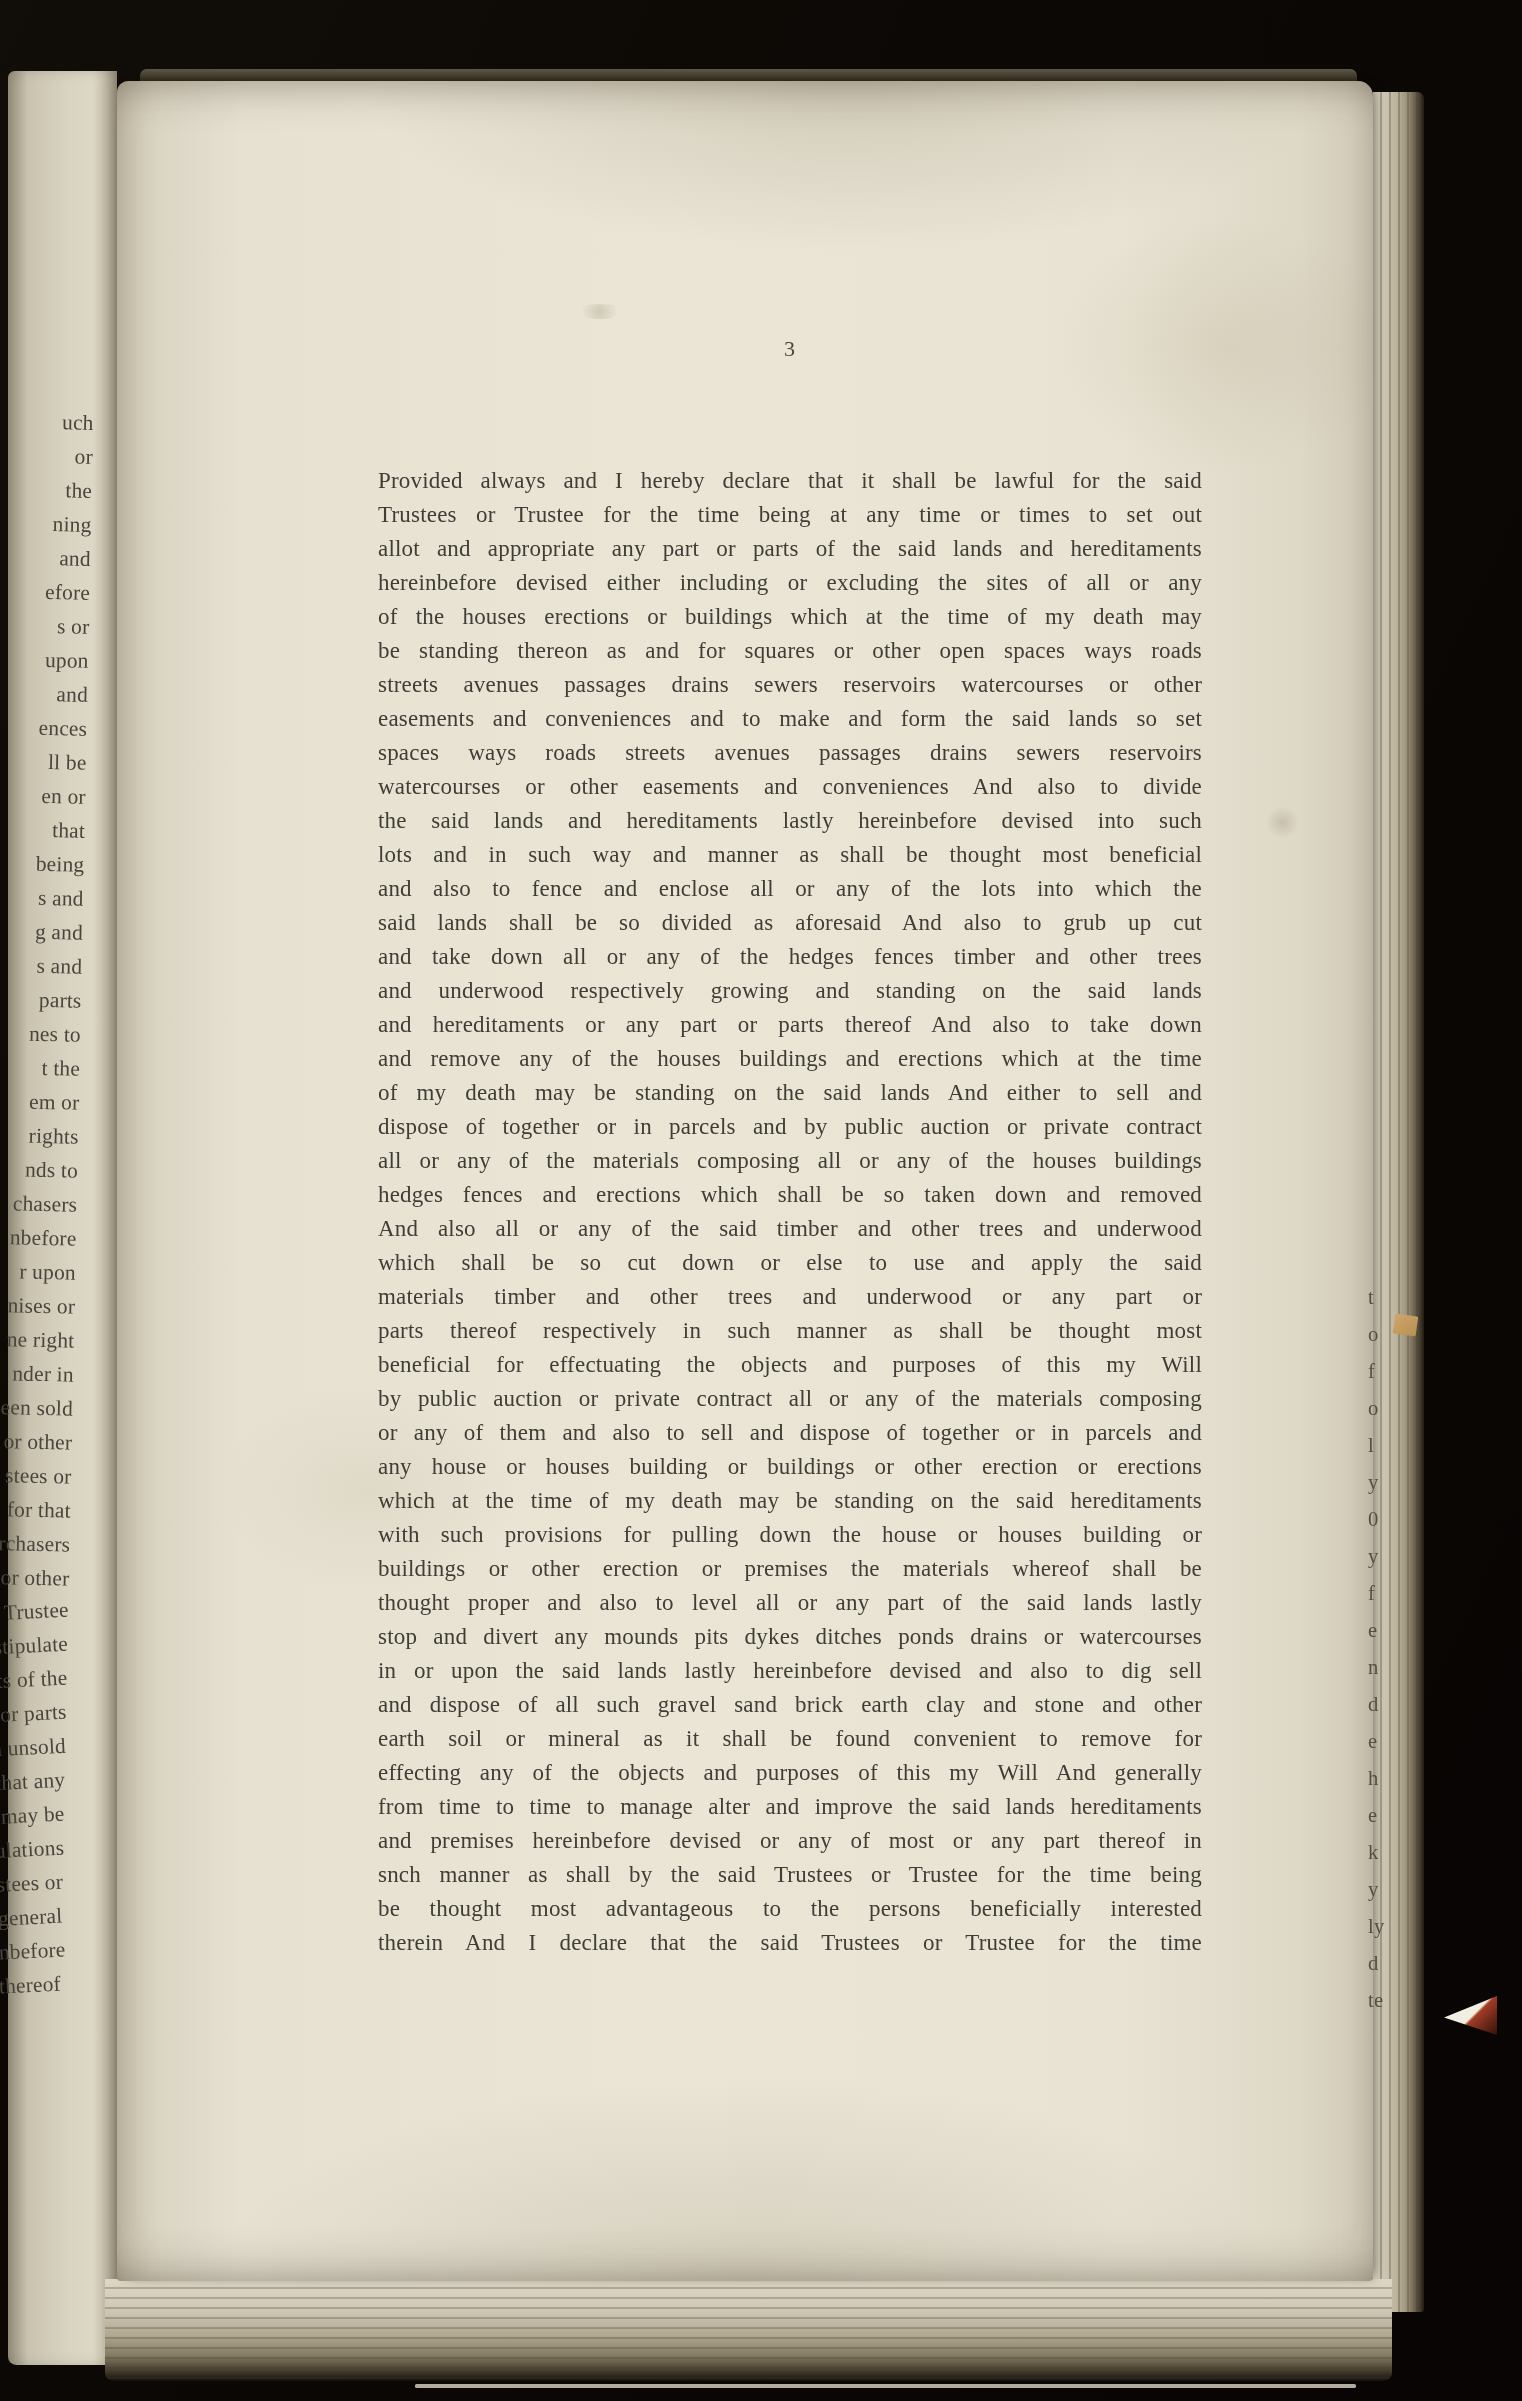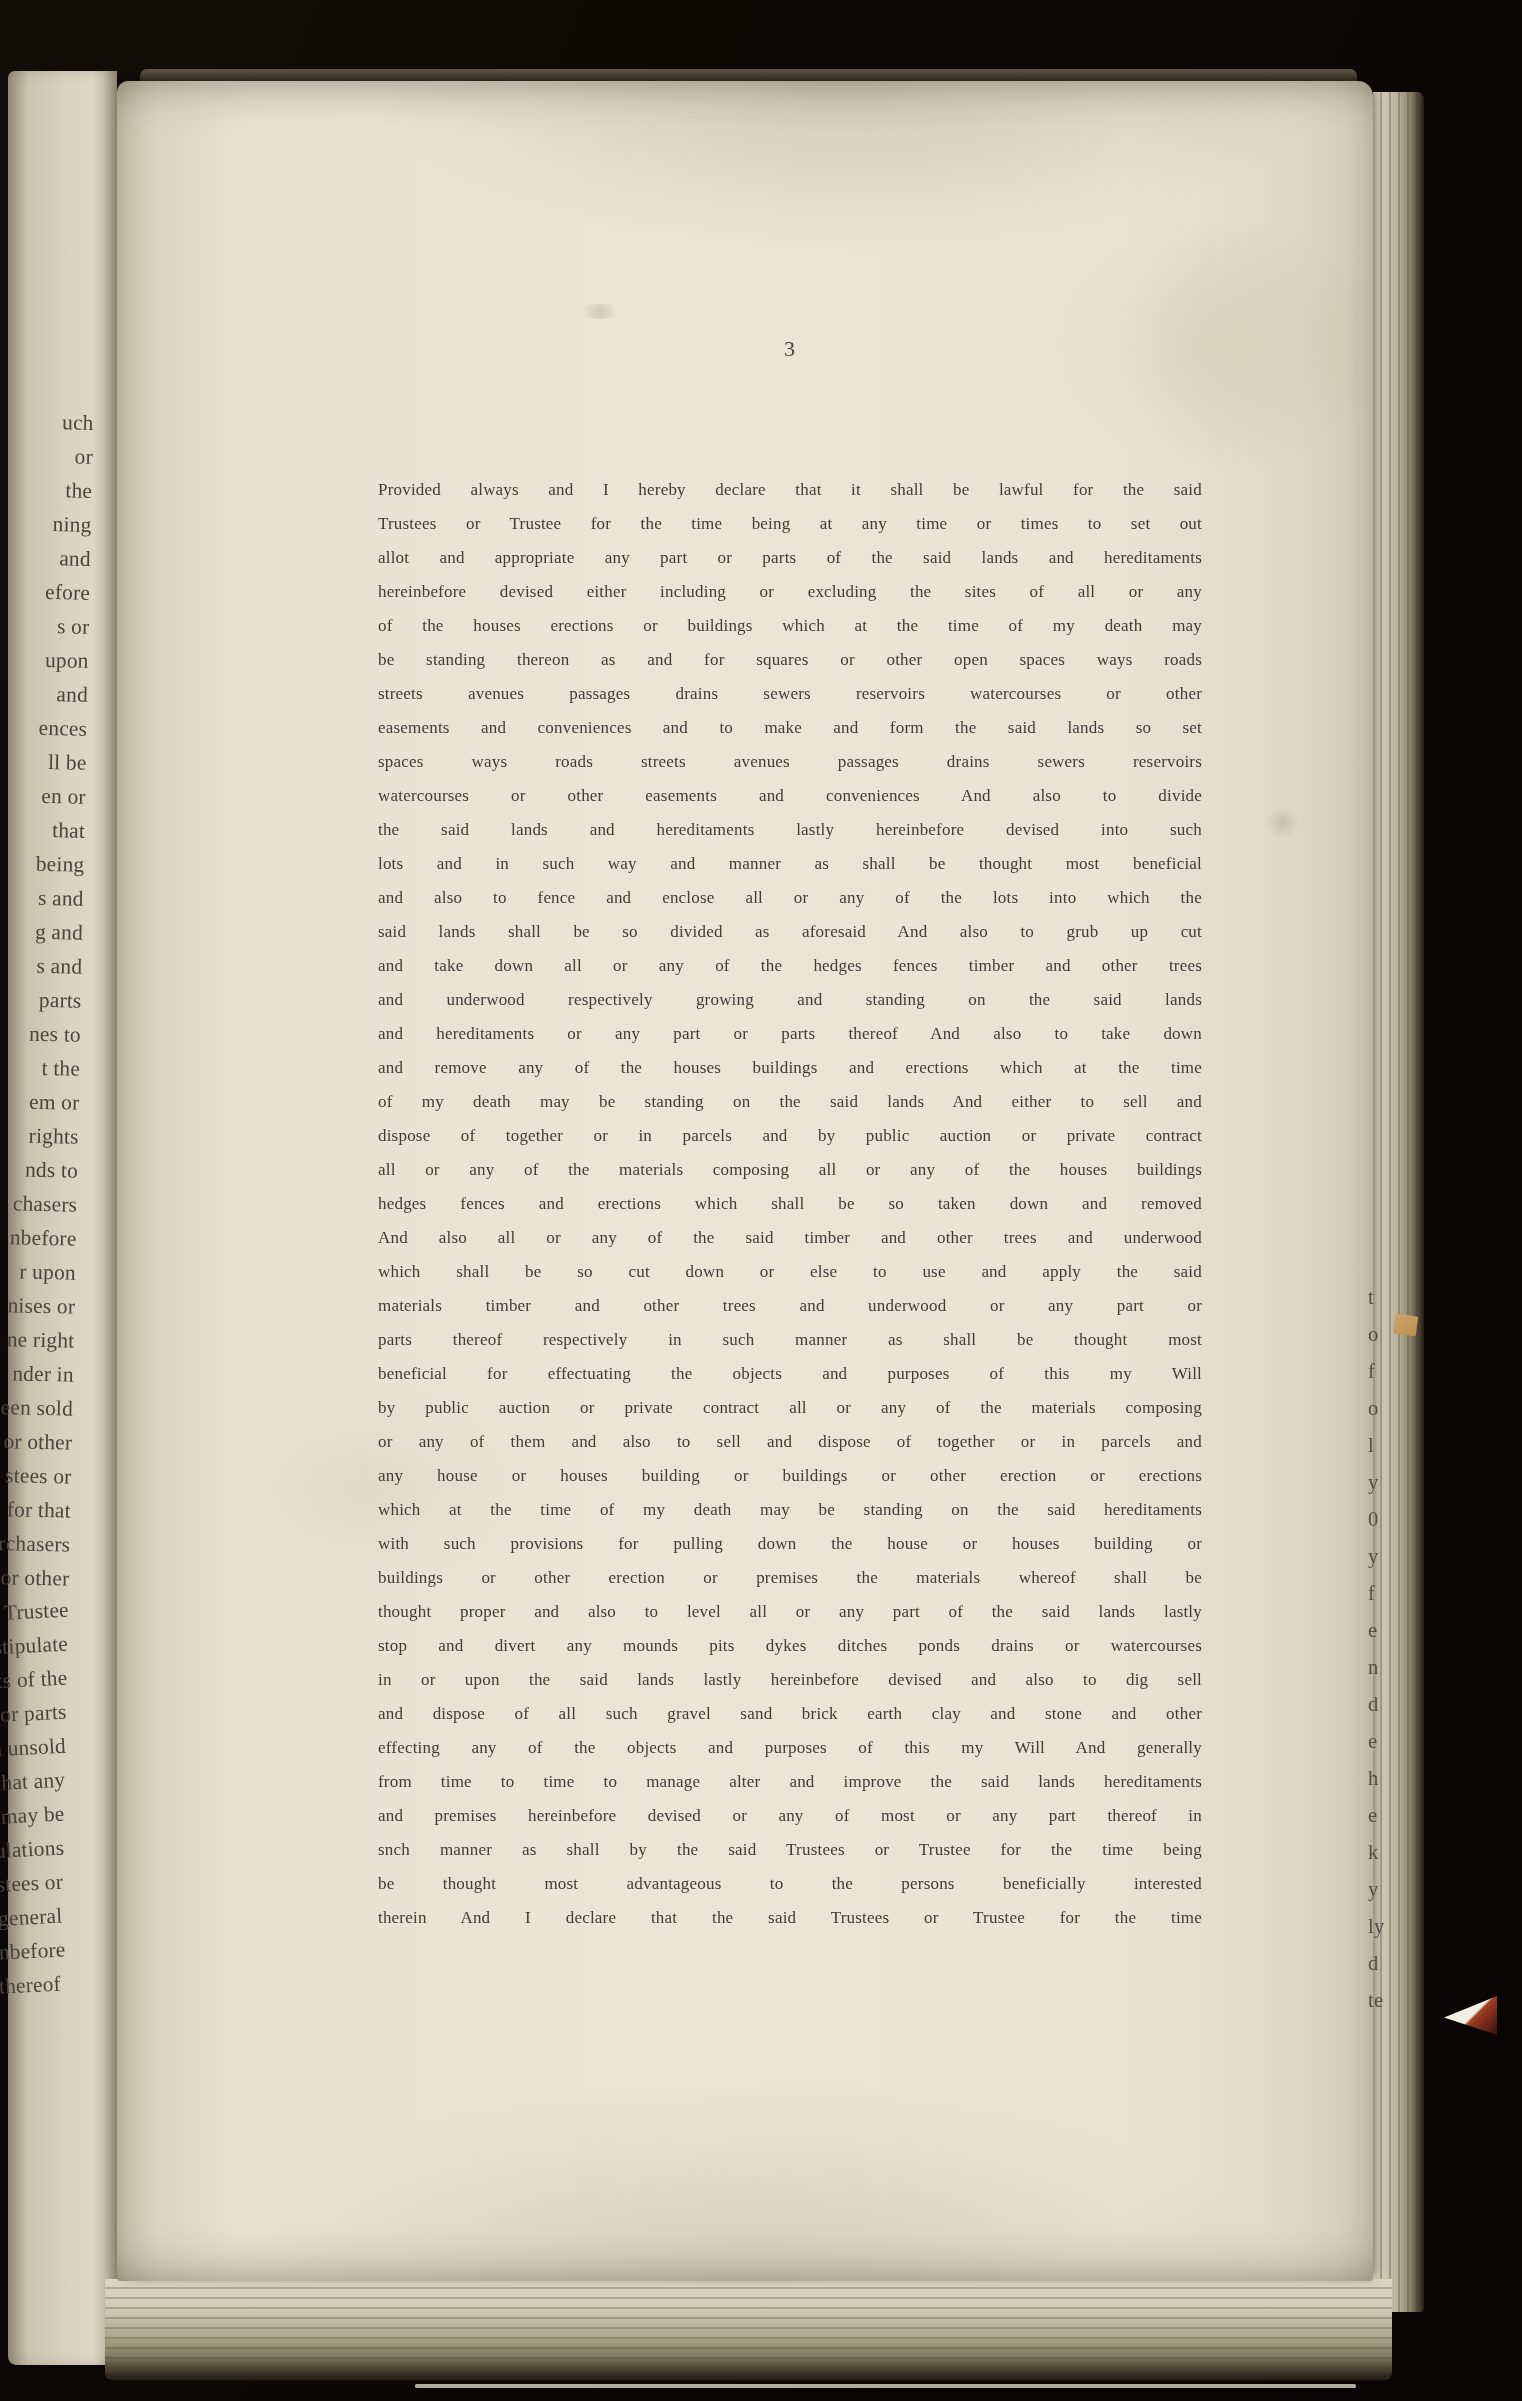--- a/index.html
+++ b/index.html
@@ -32,22 +32,22 @@
       radial-gradient(ellipse 214px 148px at 20% 64%,rgba(120,104,66,.07),transparent 70%),
       linear-gradient(90deg,#c9c2ad 0%,#dbd5c4 3.5%,#e6e1d1 10%,#eae5d5 45%,#e8e3d3 80%,#ded8c7 94%,#cfc8b5 100%);
     border-radius:11.5px 15px 3.3px 3.3px;
     box-shadow:inset 0 21.4px 45px -23px rgba(55,45,28,.5),inset 0 -28px 49px -28px rgba(55,45,28,.45),5px 0 11.5px -5px rgba(0,0,0,.6);
   }
   .page-num{
     position:absolute;left:261px;top:255px;width:824px;text-align:center;
     font-size:22px;color:#4a463e;letter-spacing:0.8px;
   }
   .text-block{
-    position:absolute;left:261px;top:392px;width:824px;
-    font-size:17px;line-height:34px;color:#403d36;letter-spacing:0.2px;
+    position:absolute;left:261px;top:383px;width:824px;
+    font-size:23px;line-height:34px;color:#403d36;letter-spacing:0.2px;
   }
   .text-block .line{
     height:34px;overflow:hidden;
     text-align:justify;text-align-last:justify;
   }
   
   .right-stack{
     position:absolute;left:1373px;top:92px;width:51px;height:2220px;z-index:1;
     background:
       repeating-linear-gradient(90deg,rgba(70,58,38,0) 0 7.4px,rgba(70,58,38,.30) 7.4px 9px),
@@ -184,20 +184,21 @@
         <div class="line">by public auction or private contract all or any of the materials composing</div>
         <div class="line">or any of them and also to sell and dispose of together or in parcels and</div>
         <div class="line">any house or houses building or buildings or other erection or erections</div>
         <div class="line">which at the time of my death may be standing on the said hereditaments</div>
         <div class="line">with such provisions for pulling down the house or houses building or</div>
         <div class="line">buildings or other erection or premises the materials whereof shall be</div>
         <div class="line">thought proper and also to level all or any part of the said lands lastly</div>
         <div class="line">stop and divert any mounds pits dykes ditches ponds drains or watercourses</div>
         <div class="line">in or upon the said lands lastly hereinbefore devised and also to dig sell</div>
         <div class="line">and dispose of all such gravel sand brick earth clay and stone and other</div>
+        <div class="line">earth soil or mineral as it shall be found convenient to remove for</div>
         <div class="line">effecting any of the objects and purposes of this my Will And generally</div>
         <div class="line">from time to time to manage alter and improve the said lands hereditaments</div>
         <div class="line">and premises hereinbefore devised or any of most or any part thereof in</div>
         <div class="line">snch manner as shall by the said Trustees or Trustee for the time being</div>
         <div class="line">be thought most advantageous to the persons beneficially interested</div>
         <div class="line">therein And I declare that the said Trustees or Trustee for the time</div>
       </div>
   </div>
 
   <div class="right-stack"></div>

